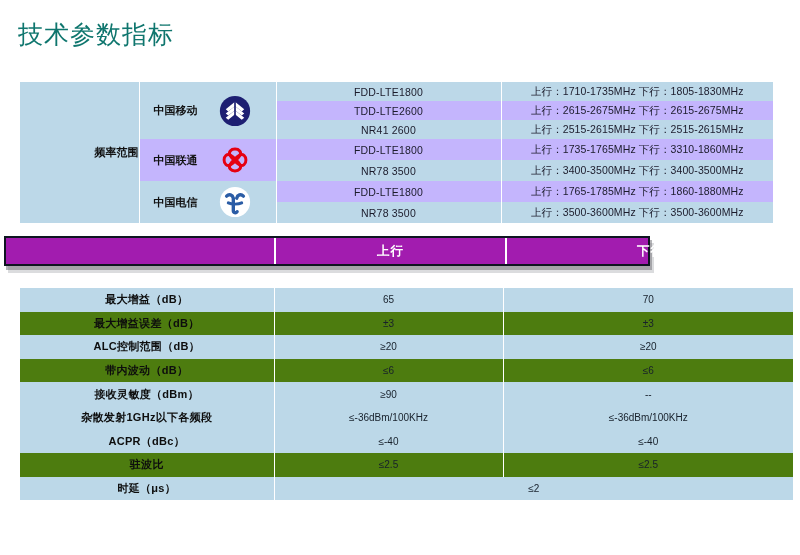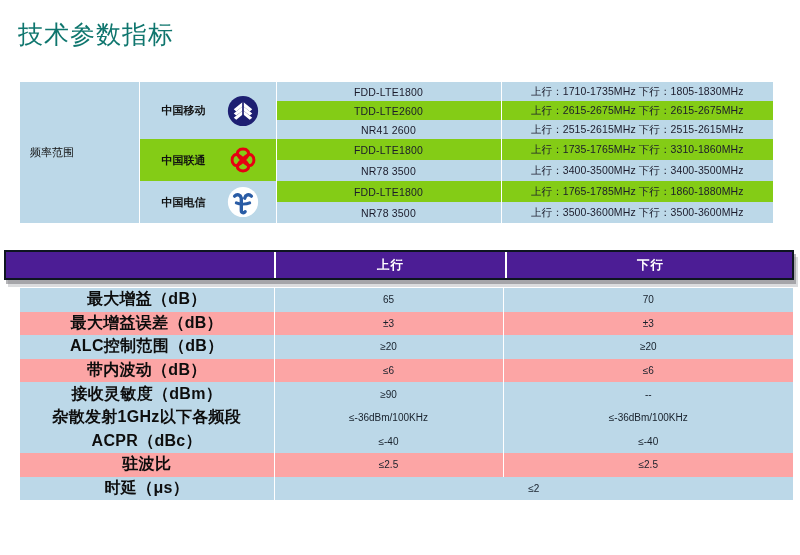--- a/index.html
+++ b/index.html
@@ -35,37 +35,37 @@
     height:19px;
     font-size:10.5px;
     text-align:center;
     vertical-align:middle;
     padding:0;
     border:0;
     color:#1b1b2b;
     white-space:nowrap;
   }
   .band-blue{background:#bcd8e8;}
-  .band-white{background:#84cc16;}
+  .band-white{background:#c4b5fd;}
   .col-label{width:119px;}
   .col-carrier{width:137px;}
   .col-tech{width:225px;}
   .col-range{width:272px;}
 
   td.cell-label{
-    text-align:left;
+    text-align:right;
     padding-left:10px;
     font-size:11px;
-    font-weight:400;
+    font-weight:700;
     color:#101010;
   }
   td.cell-carrier{
     position:relative;
     text-align:center;
-    padding-left:8px;
+    padding-left:0;
     border-left:1px solid #ffffff;
     border-right:1px solid #ffffff;
   }
   td.cell-tech{
     font-size:10.5px;
     letter-spacing:.2px;
   }
   td.cell-range{
     font-size:10.5px;
     border-left:1px solid #ffffff;
@@ -89,23 +89,23 @@
   .logo{
     width:42px;height:42px;
     flex:0 0 42px;
     position:relative;
   }
   .logo svg{display:block;width:42px;height:42px;}
 
   
   .banner{
     position:absolute;
-    left:4px;top:250px;
-    width:790px;height:30px;
-    background:#4c1d95;
+    left:4px;top:236px;
+    width:646px;height:30px;
+    background:#a21caf;
     border:2px solid #0e1520;
     box-sizing:border-box;
     box-shadow:2px 4px 0 0 rgba(120,120,125,.55), 4px 7px 0 0 rgba(175,178,182,.45);
   }
   .banner .bcell{
     position:absolute;top:0;height:26px;
     display:flex;align-items:center;justify-content:center;
     color:#ffffff;font-size:12.5px;font-weight:bold;
     letter-spacing:1px;
   }
@@ -130,34 +130,34 @@
     height:23.6px;
     padding:0;
     border:0;
     font-size:10.5px;
     text-align:center;
     vertical-align:middle;
     color:#17202b;
     white-space:nowrap;
   }
   .spec-table td.param{
-    font-size:16px;
+    font-size:11px;
     font-weight:bold;
     color:#0d0d0d;
     letter-spacing:.3px;
   }
   .spec-table td.val{
     border-left:1px solid #ffffff;
     font-size:10px;
   }
   .sp-col-param{width:254px;}
   .sp-col-up{width:229px;}
   .sp-col-down{width:290px;}
   .row-blue td{background:#bcd8e8;}
-  .row-white td{background:#fca5a5;}
+  .row-white td{background:#4d7c0f;}
 </style>
 </head>
 <body>
 
 <div class="page-title">技术参数指标</div>
 
 <table class="freq-table">
   <colgroup>
     <col class="col-label">
       <col class="col-carrier">

